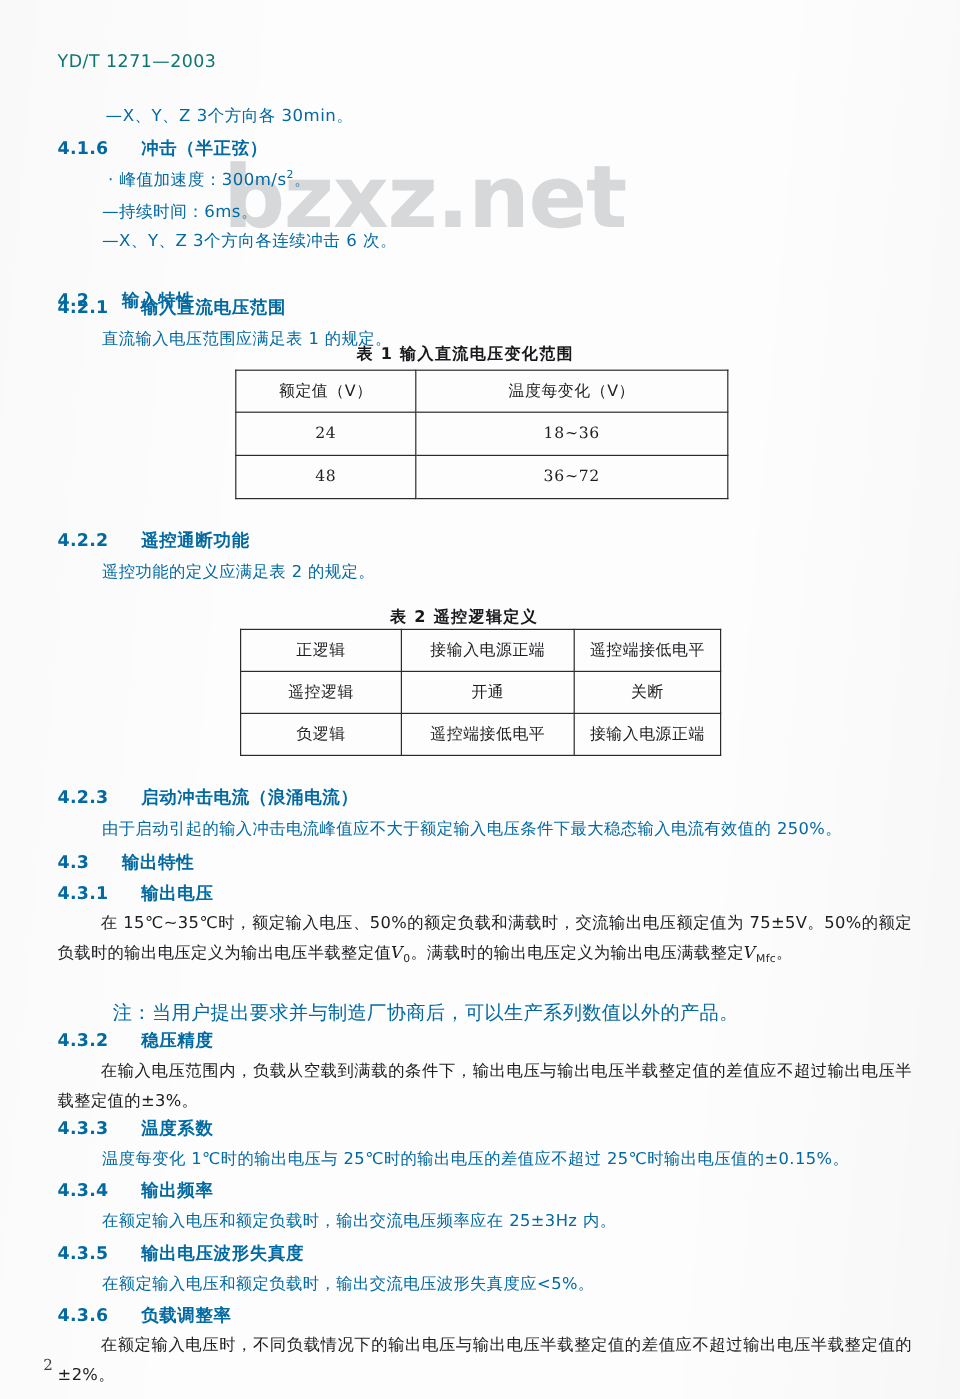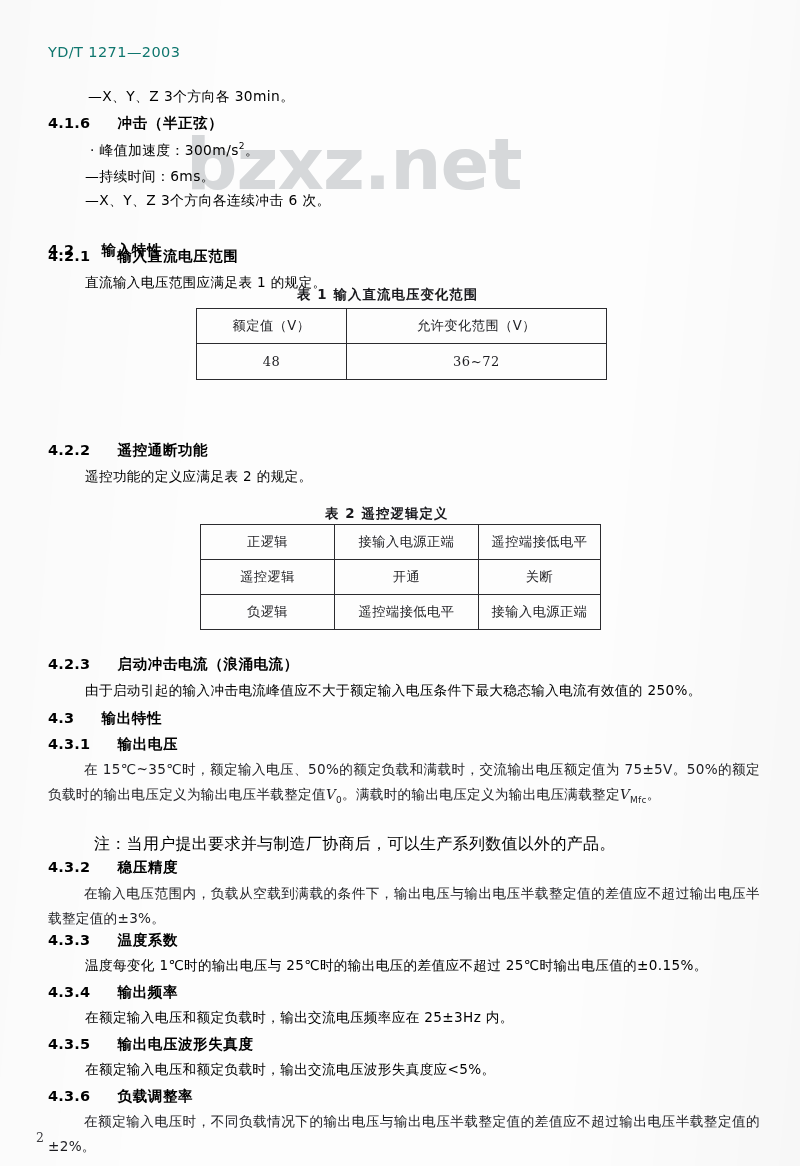--- a/index.html
+++ b/index.html
@@ -62,21 +62,21 @@
     font-size: 14.5px;
     letter-spacing: 0.4px;
     color: #0f766e;
     white-space: nowrap;
   }
 
   
   .line {
     position: absolute;
     white-space: nowrap;
-    color: #000000;
+    color: #0369a1;
   }
   .clause-h {
     font-size: 14.5px;
     font-weight: 700;
     letter-spacing: 0.6px;
   }
   .clause-h .num {
     font-weight: 700;
     letter-spacing: 0.2px;
   }
@@ -197,21 +197,25 @@
     <div class="tbl-caption" style="left:297px; top:285px; top:286px;">表 1    输入直流电压变化范围</div>
 
     <table class="dtable" style="left:196px; top:308px; width:410px;">
       <colgroup>
           <col style="width:150px">
           <col style="width:260px">
         </colgroup>
       <tbody>
         <tr>
           <td style="height:34px;">额定值（V）</td>
-          <td style="height:34px;">允许变化范围（V）</td>
+          <td style="height:34px;">温度每变化（V）</td>
+        </tr>
+        <tr>
+          <td class="num-cell" style="height:35px;">24</td>
+          <td class="num-cell" style="height:35px;">18~36</td>
         </tr>
         <tr>
           <td class="num-cell" style="height:35px;">48</td>
           <td class="num-cell" style="height:35px;">36~72</td>
         </tr>
       </tbody>
     </table>
 
     <div class="line clause-h" style="left:48px; top:441px;">
       <span class="num">4.2.2</span>

